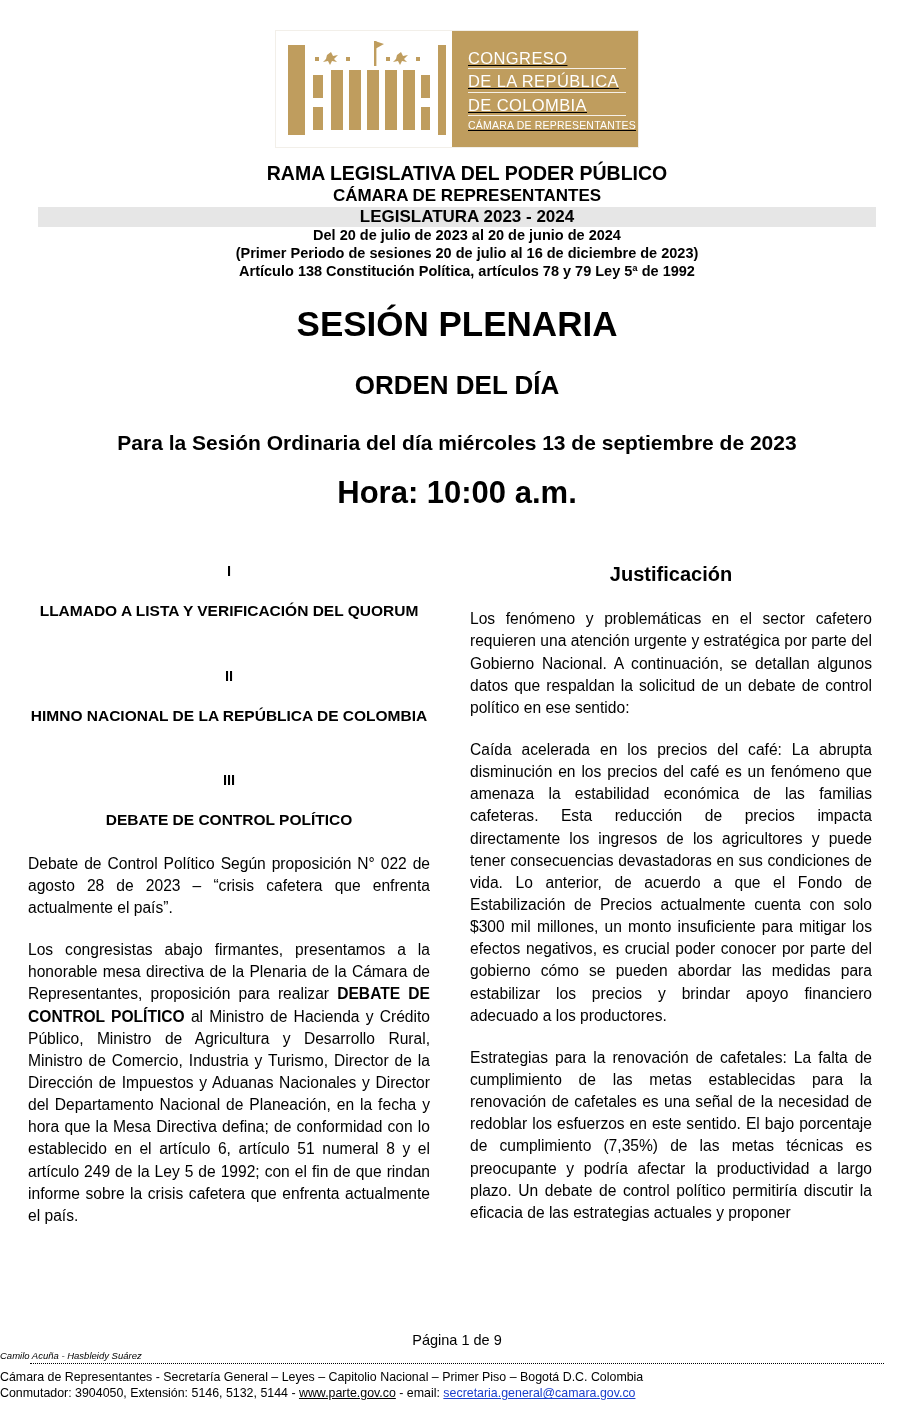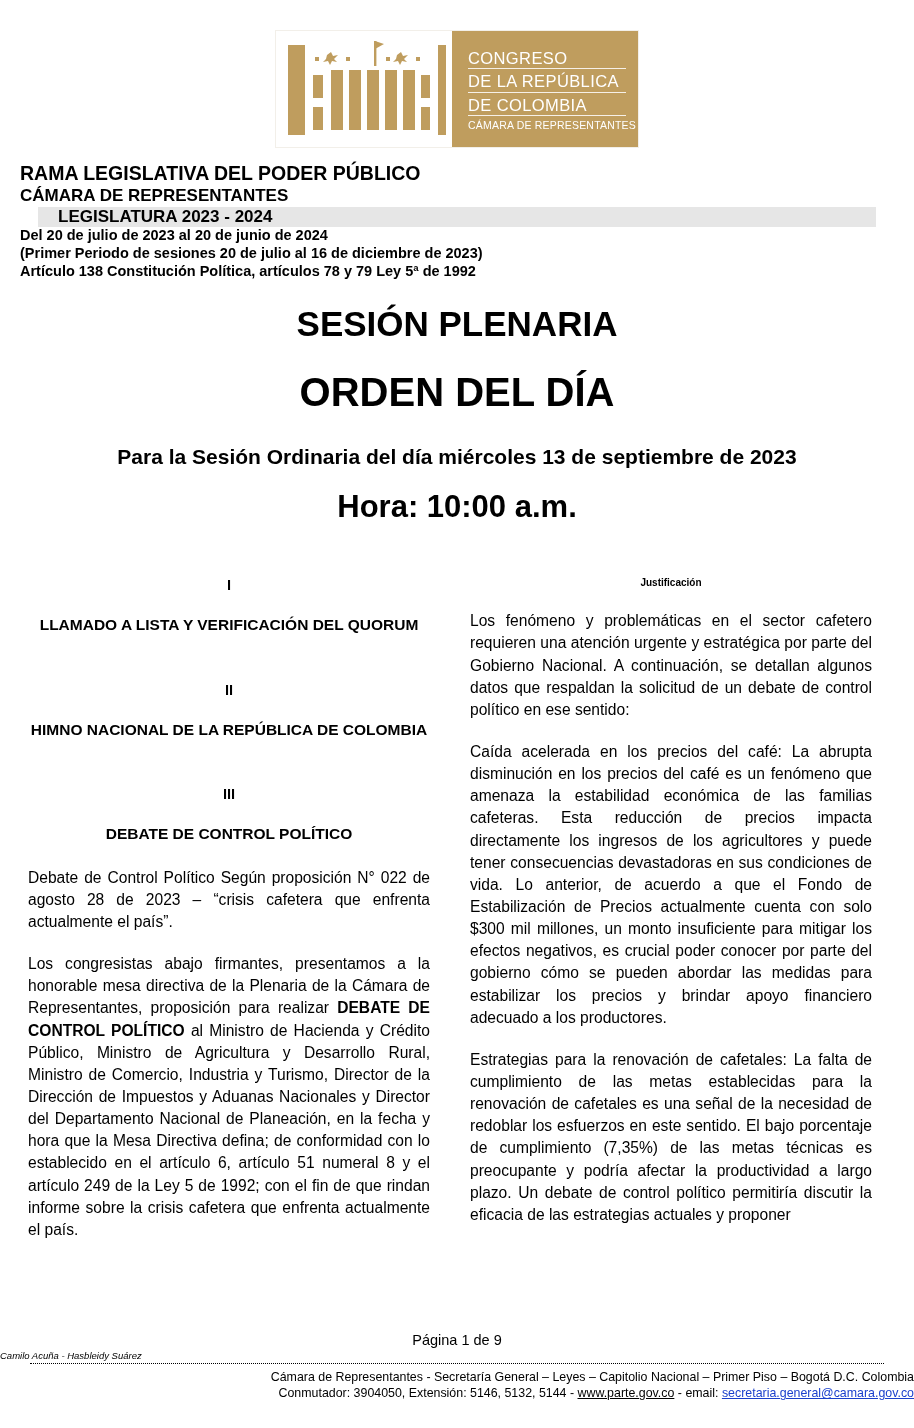--- a/index.html
+++ b/index.html
@@ -44,40 +44,42 @@
     box-sizing: border-box;
   }
   .logo-right {
     width: 186px;
     background: #bf9d5e;
     box-sizing: border-box;
     padding: 12px 12px 8px 16px;
     display: flex;
     flex-direction: column;
     justify-content: center;
+    text-decoration: underline;
   }
   .logo-right .ln {
     color: #ffffff;
     font-size: 16.5px;
     letter-spacing: 0.4px;
     line-height: 1.0;
     padding-bottom: 2px;
     border-bottom: 1.5px solid rgba(255,255,255,0.85);
     margin-bottom: 4px;
     white-space: nowrap;
   }
   .logo-right .ln.small {
     font-size: 10.5px;
     border-bottom: none;
     margin-bottom: 0;
     letter-spacing: 0.2px;
   }
 
   
   .hdr {
+    text-align: center;
     font-weight: bold;
     line-height: 1.22;
     padding-left: 20px;
   }
   .hdr-l1 { font-size: 19.5px; margin-top: 14px; }
   .hdr-l2 { font-size: 17px; }
   .hdr-band {
     background: #e6e6e6;
     width: 818px;
     margin: 0 auto;
@@ -88,21 +90,21 @@
   
   .t-sesion {
     text-align: center;
     font-weight: bold;
     font-size: 35px;
     margin-top: 24px;
   }
   .t-orden {
     text-align: center;
     font-weight: bold;
-    font-size: 40px;
+    font-size: 26px;
     margin-top: 26px;
   }
   .t-para {
     text-align: center;
     font-weight: bold;
     font-size: 21px;
     margin-top: 30px;
   }
   .t-hora {
     text-align: center;
@@ -130,21 +132,21 @@
     text-align: center;
     font-weight: bold;
     font-size: 15.5px;
     line-height: 1.32;
     margin: 0 0 46px 0;
   }
   .item-title.last { margin-bottom: 22px; }
   .just-head {
     text-align: center;
     font-weight: bold;
-    font-size: 10px;
+    font-size: 20px;
     margin: 0 0 22px 0;
   }
   p.body {
     text-align: justify;
     font-size: 15.6px;
     line-height: 1.42;
     margin: 0 0 20px 0;
     hyphens: none;
   }
   p.body b { font-weight: bold; }
@@ -164,21 +166,21 @@
   .sig {
     font-style: italic;
     font-size: 9.5px;
     margin-bottom: 1px;
   }
   .dashrule {
     border-top: 1.6px dotted #000;
     margin: 2px 30px 5px 30px;
   }
   .fline {
-    text-align: right;
+    text-align: left;
     font-size: 12.4px;
     line-height: 1.35;
   }
   .fline a, .fline .lnk {
     text-decoration: underline;
     color: #000;
   }
   .fline .mail {
     color: #1a3fcc;
     text-decoration: underline;

